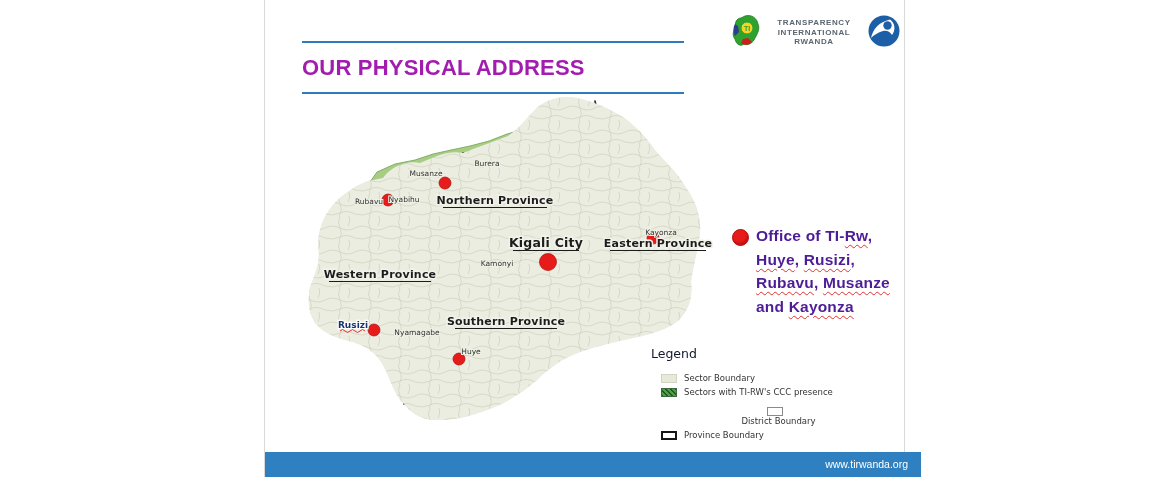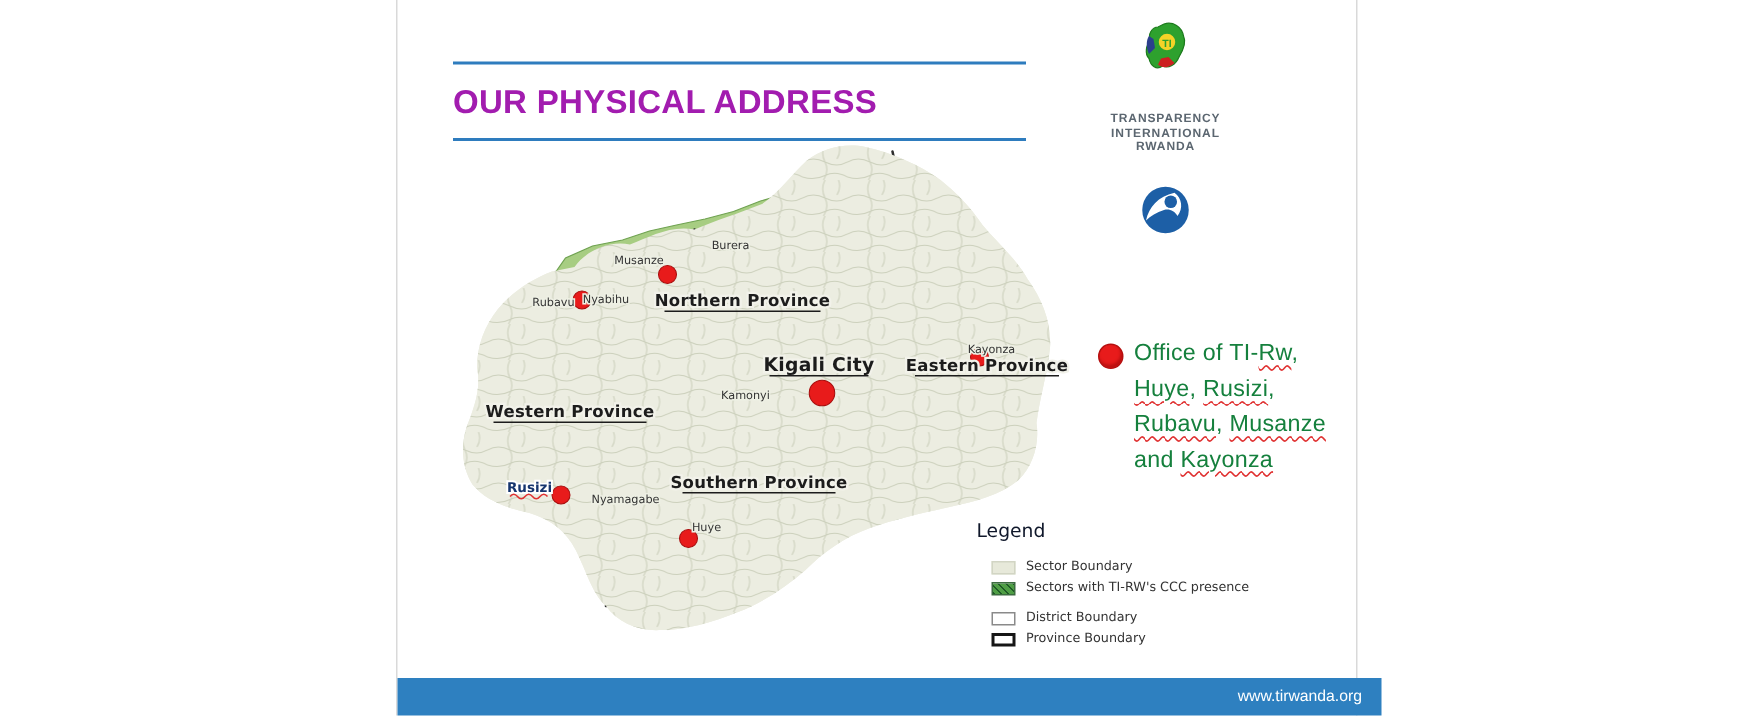--- a/index.html
+++ b/index.html
@@ -7,50 +7,50 @@
   .slide{position:absolute;left:264px;top:0;width:641px;height:477px;background:#ffffff;
          border-left:1px solid #d9d9d9;border-right:1px solid #d9d9d9;box-sizing:border-box;}
 
   
   .title-rule{position:absolute;left:37px;width:382px;height:2px;background:#2e7cbe;}
   .rule-top{top:41px;} .rule-bottom{top:92px;}
   .page-title{position:absolute;left:37px;top:55px;width:420px;margin:0;
               font-size:22px;font-weight:bold;letter-spacing:.2px;color:#a21caf;}
 
   
-  .logo-block{position:absolute;left:466px;top:14px;display:flex;align-items:center;gap:20px;flex-direction:column;}
+  .logo-block{position:absolute;left:466px;top:14px;display:flex;align-items:flex-start;gap:7px;}
   .logo-name{width:92px;text-align:center;font-size:8px;font-weight:bold;color:#5b6670;
              letter-spacing:.6px;line-height:9.5px;padding-top:4px;}
 
   
   .map-svg{position:absolute;left:0;top:0;}
   .plbl{font-family:"DejaVu Sans",sans-serif;font-size:11px;font-weight:bold;fill:#1c1c1c;
         stroke:#f2f2ea;stroke-width:3px;paint-order:stroke;letter-spacing:.2px;}
   .plbl-big{font-size:12.5px;}
   .slbl{font-family:"DejaVu Sans",sans-serif;font-size:7.5px;fill:#333;
         stroke:#eef0e4;stroke-width:2px;paint-order:stroke;}
   .rusizi-lbl{font-family:"DejaVu Sans",sans-serif;font-size:9px;font-weight:bold;fill:#16356e;
         stroke:#ffffff;stroke-width:2.5px;paint-order:stroke;}
   .ul{stroke:#1c1c1c;stroke-width:1.1px;}
 
   
   .callout{position:absolute;left:467px;top:224px;display:flex;}
   .callout-dot{width:15px;height:15px;border-radius:50%;background:#e81b1b;border:1px solid #b50f0f;
                margin-top:5px;flex:none;box-shadow:inset -1px -2px 2px rgba(120,0,0,.4);}
-  .callout-text{margin-left:7px;width:158px;font-size:15.5px;font-weight:normal;color:#15803d;
+  .callout-text{margin-left:7px;width:158px;font-size:15.5px;font-weight:bold;color:#4c1d95;
                 line-height:23.5px;letter-spacing:.2px;}
   .callout-text span{white-space:pre;}
   .wavy{text-decoration-line:underline;text-decoration-style:wavy;text-decoration-color:#e03131;
         text-decoration-thickness:1px;text-underline-offset:3px;}
 
   
   .legend{position:absolute;left:386px;top:346px;width:245px;}
   .legend-title{font-family:"DejaVu Sans",sans-serif;font-size:12.5px;color:#0f172a;margin:0 0 12px 0;}
   .legend-row{display:flex;align-items:center;margin-bottom:4px;padding-left:10px;}
-  .legend-row.gap{margin-top:10px;}
+  .legend-row.gap{margin-top:10px;flex-direction:column;}
   .swatch{width:16px;height:9px;flex:none;margin-right:7px;box-sizing:border-box;}
   .sw-sector{background:#e7e9da;border:1px solid #d2d5c4;}
   .sw-ccc{background:repeating-linear-gradient(45deg,#1e5a26 0,#1e5a26 1px,#4f9e45 1px,#4f9e45 3.5px);
           border:1px solid #3c6b40;}
   .sw-district{background:#fff;border:1px solid #8a8a8a;}
   .sw-tidistrict{background:#8cc863;border:1px solid #9aa08a;}
   .sw-province{background:#fff;border:2px solid #161616;}
   .legend-label{font-family:"DejaVu Sans",sans-serif;font-size:8.5px;color:#333;}
 
   

